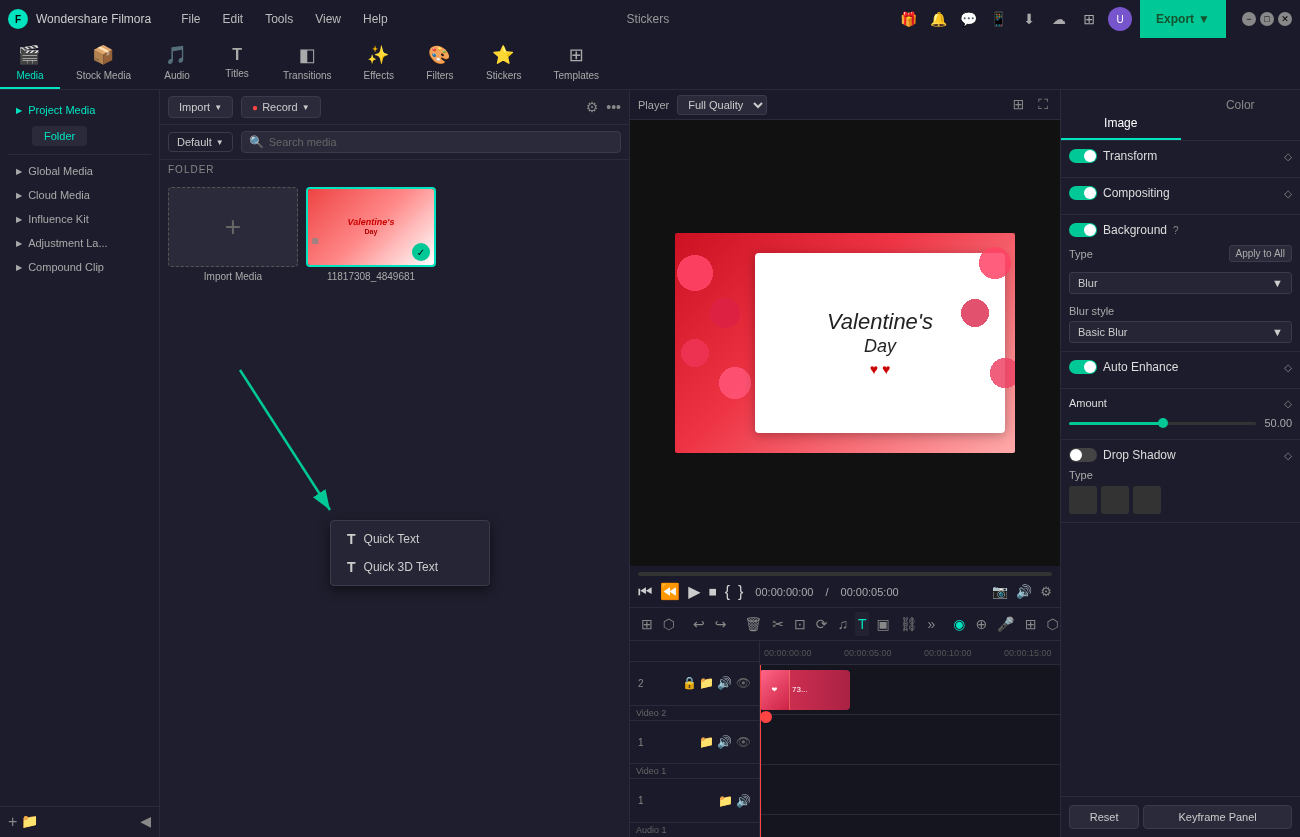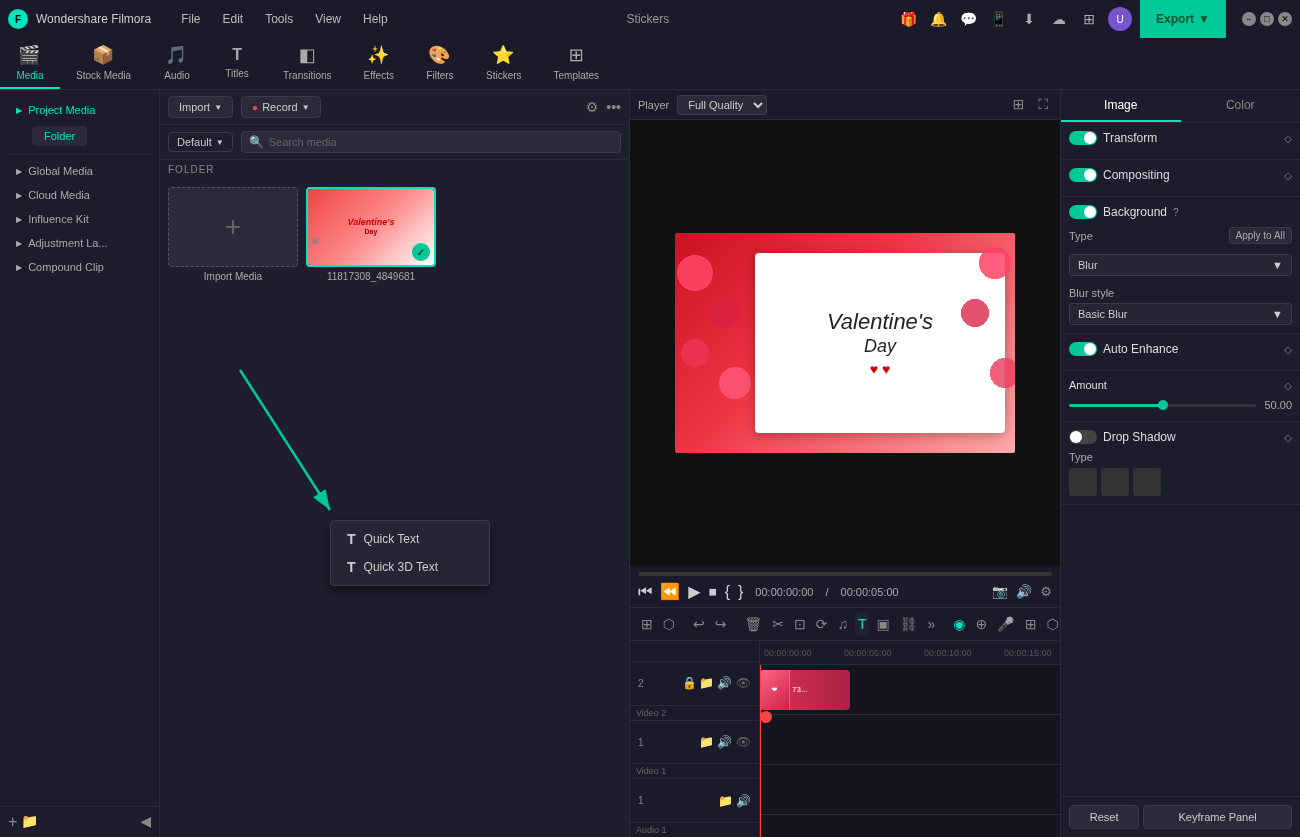--- a/index.html
+++ b/index.html
@@ -72,21 +72,21 @@
     .playback-btns { display: flex; align-items: center; gap: 8px; }
     .play-btn { font-size: 16px; cursor: pointer; color: #ccc; }
     .time-display { color: #aaa; font-size: 11px; margin-left: 4px; }
     .playback-right { margin-left: auto; display: flex; gap: 8px; align-items: center; }
     .pb-btn { color: #888; font-size: 13px; cursor: pointer; }
 
     
     .right-panel { width: 240px; background: #1c1c2c; display: flex; flex-direction: column; flex-shrink: 0; border-left: 1px solid #2a2a3a; overflow-y: auto; }
     .right-tabs { display: flex; border-bottom: 1px solid #2a2a3a; }
     .right-tab { flex: 1; padding: 8px 4px; text-align: center; color: #888; font-size: 12px; cursor: pointer; border-bottom: 2px solid transparent; }
-    .right-tab.active { color: #fff; border-bottom-color: #00e5c0; }
+    .right-tab.active { color: #fff; border-bottom-color: #00e5c0; margin-top: 18px; }
     .sub-tabs { display: flex; align-items: center; padding: 6px 8px; gap: 4px; border-bottom: 1px solid #2a2a3a; }
     .sub-tab { padding: 3px 8px; border-radius: 3px; font-size: 11px; cursor: pointer; color: #888; }
     .sub-tab.active { background: #2a2a3a; color: #fff; }
     .sub-tab-more { margin-left: auto; color: #888; font-size: 14px; cursor: pointer; }
 
     .prop-section { padding: 8px; border-bottom: 1px solid #2a2a3a; }
     .prop-row { display: flex; align-items: center; justify-content: space-between; margin-bottom: 6px; }
     .prop-toggle { display: flex; align-items: center; gap: 6px; }
     .toggle-switch { width: 28px; height: 14px; background: #00c896; border-radius: 7px; position: relative; cursor: pointer; flex-shrink: 0; }
     .toggle-switch.off { background: #444; }

